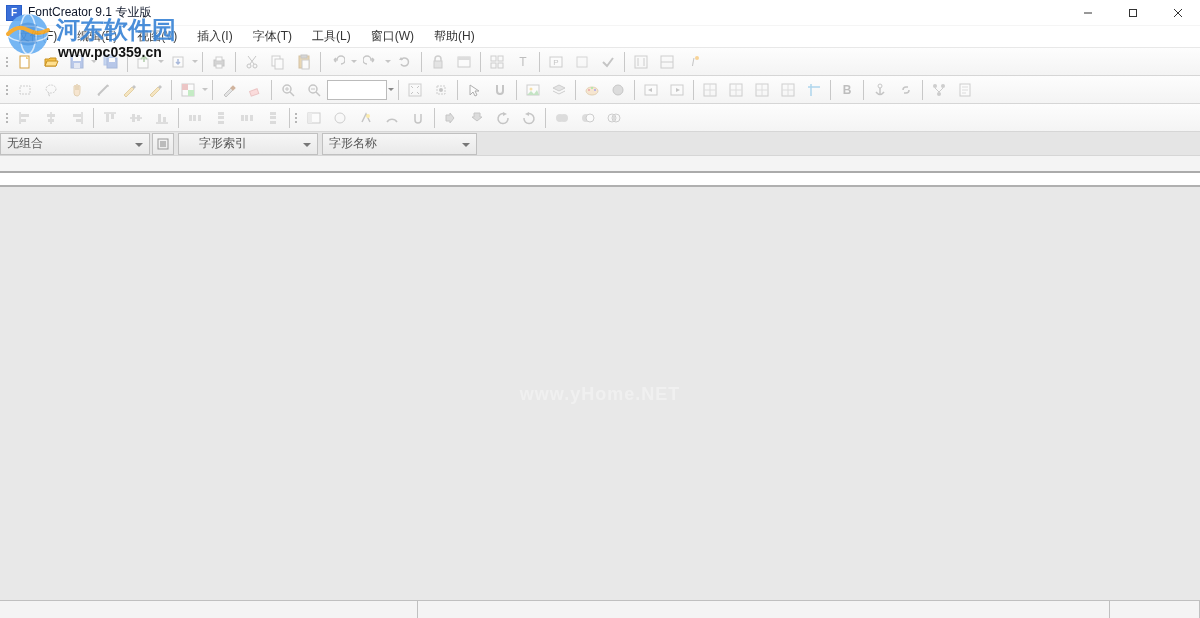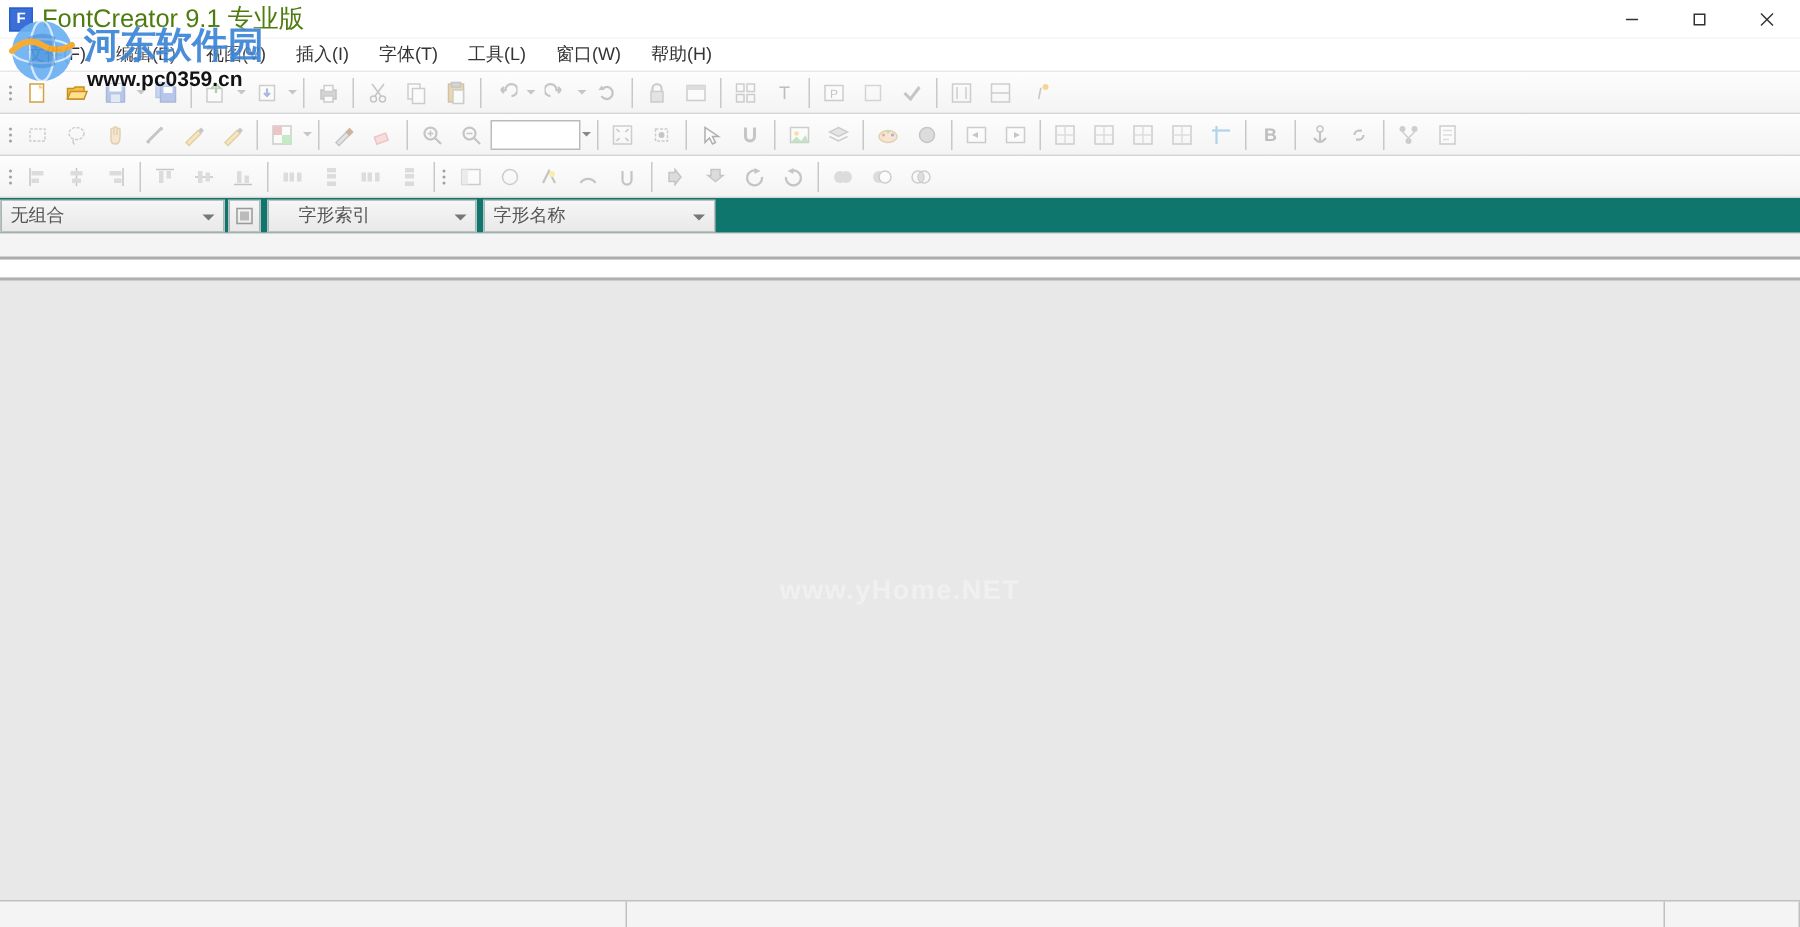--- a/index.html
+++ b/index.html
@@ -1,21 +1,21 @@
 <!DOCTYPE html>
 <html><head>
 <meta charset="utf-8">
 <style>
 * { margin: 0; padding: 0; box-sizing: border-box; font-family: "Microsoft YaHei", "SimSun", Tahoma, sans-serif; }
 body { width: 1200px; height: 618px; background: #fff; overflow: hidden; position: relative; }
 
 
 .titlebar { height: 26px; background: #fff; display: flex; align-items: center; padding-left: 6px; border-bottom: 1px solid #f5f5f5; }
 .titlebar .app-icon { width: 16px; height: 16px; background: #3a6fd8; border: 1px solid #2a5fc8; display: inline-flex; align-items: center; justify-content: center; color: #fff; font-size: 10px; font-weight: bold; margin-right: 6px; }
-.titlebar .title { font-size: 17px; color: #4d7c0f; }
+.titlebar .title { font-size: 12px; color: #0f172a; }
 .titlebar .win-controls { margin-left: auto; display: flex; }
 .titlebar .win-btn { width: 45px; height: 26px; display: flex; align-items: center; justify-content: center; font-size: 10px; color: #333; }
 .titlebar .win-btn svg { width: 10px; height: 10px; }
 
 
 .menubar { height: 22px; background: #fff; display: flex; align-items: center; padding-left: 8px; border-bottom: 1px solid #e8e8e8; }
 .menubar .menu-item { font-size: 12px; color: #333; padding: 3px 10px; cursor: default; }
 
 
 .toolbar { height: 28px; background: linear-gradient(#fdfdfd, #f4f4f4); border-bottom: 1px solid #d6d6d6; display: flex; align-items: center; padding: 0 4px; }
@@ -23,21 +23,21 @@
 .tb-grip span { width: 2px; height: 2px; background: #a0a0a0; border-radius: 50%; margin-left: 2px; }
 .tb-btn { width: 24px; height: 24px; display: flex; align-items: center; justify-content: center; border: 1px solid transparent; border-radius: 2px; margin: 0 1px; }
 .tb-btn.disabled { opacity: 0.45; }
 .tb-btn svg { width: 16px; height: 16px; }
 .tb-sep { width: 1px; height: 20px; background: #c8c8c8; margin: 0 3px; }
 .tb-dropdown-arrow { width: 8px; display: flex; align-items: center; justify-content: center; }
 .tb-dropdown-arrow::after { content: ""; border-left: 3px solid transparent; border-right: 3px solid transparent; border-top: 3px solid #888; }
 .tb-combo { height: 20px; border: 1px solid #bbb; background: #fff; font-size: 11px; padding: 0 4px; min-width: 60px; }
 
 
-.combo-row { height: 24px; background: #0f766e; border-bottom: 1px solid #d6d6d6; display: flex; align-items: center; }
+.combo-row { height: 24px; background: #e5e5e5; border-bottom: 1px solid #d6d6d6; display: flex; align-items: center; }
 .combo-row .dropdown { height: 22px; background: linear-gradient(#f6f6f6,#e9e9e9); border: 1px solid #c0c0c0; display: flex; align-items: center; font-size: 12px; color: #555; padding: 0 6px; position: relative; }
 .combo-row .dropdown::after { content: ""; position: absolute; right: 6px; top: 9px; border-left: 4px solid transparent; border-right: 4px solid transparent; border-top: 4px solid #777; }
 .combo-row .dd1 { width: 150px; }
 .combo-row .dd-btn { width: 22px; height: 22px; background: linear-gradient(#f6f6f6,#e9e9e9); border: 1px solid #c0c0c0; margin-left: 2px; display: flex; align-items: center; justify-content: center; }
 .combo-row .dd2 { width: 140px; margin-left: 4px; padding-left: 20px; }
 .combo-row .dd3 { width: 155px; margin-left: 4px; }
 
 
 .content { position: absolute; top: 185px; left: 0; right: 0; bottom: 18px; background: #e8e8e8; border-top: 2px solid #b0b0b0; }
 .content .wm { position: absolute; left: 50%; top: 50%; transform: translate(-50%,-50%); font-size: 18px; color: #f0f0f0; font-weight: bold; letter-spacing: 1px; }

